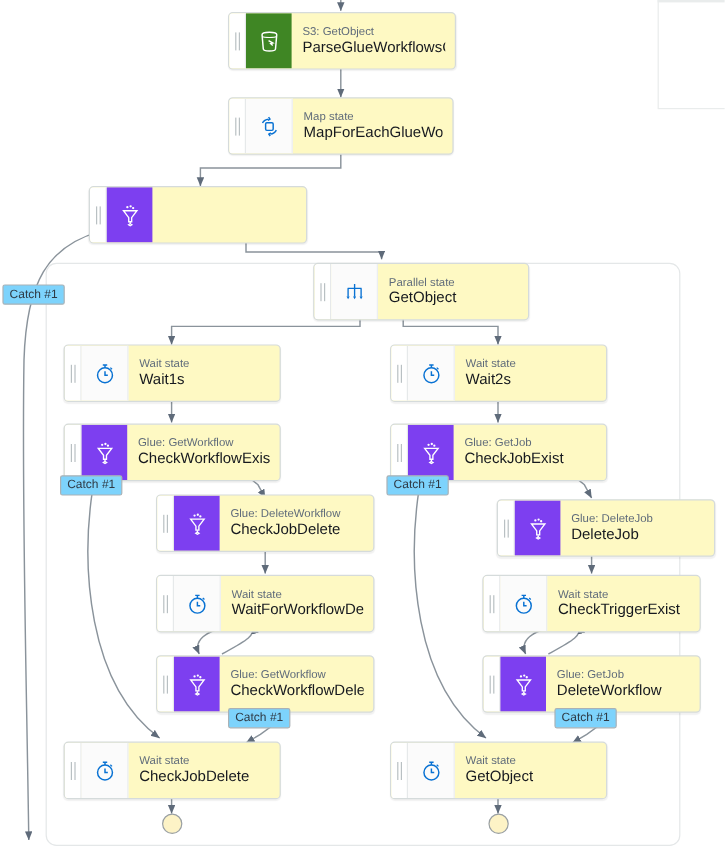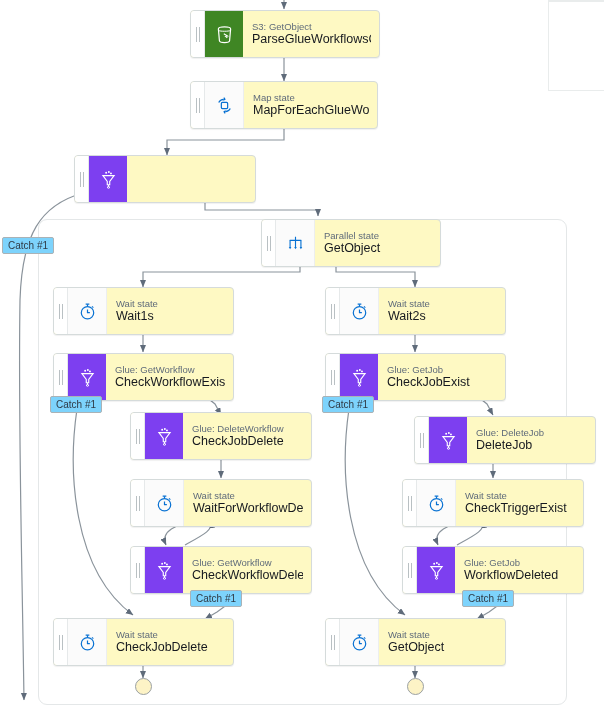--- a/index.html
+++ b/index.html
@@ -419,21 +419,21 @@
         <circle cx="9.3" cy="4.2" r="1.1" fill="#fff" stroke="none"></circle>
         <circle cx="12.4" cy="3.4" r="1.1" fill="#fff" stroke="none"></circle>
         <circle cx="14.8" cy="5.0" r="1.1" fill="#fff" stroke="none"></circle>
         <path d="M5.6 7.6 L18.4 7.6 L13.4 14.2 L13.4 18.0 L10.6 18.0 L10.6 14.2 Z"></path>
         <path d="M12 18.4 L12 20.3"></path>
         <path d="M12 20.0 l1.7 1.0 l-1.7 1.0 l-1.7 -1.0 z" stroke-width="1.1"></path>
       </svg>
     </div>
     <div class="labels">
       <div class="svc">Glue: GetJob</div>
-      <div class="nm">WorkflowDeleted</div>
+      <div class="nm">DeleteWorkflow</div>
     </div>
   </div>
 
   <div class="node" style="left:53px;top:618px;width:181px;">
     <div class="grip">
         <i></i>
       </div>
     <div class="iconbox plain">
       <svg width="21" height="21" viewBox="0 0 24 24" fill="none" stroke="#0972d3" stroke-width="1.4">
         <circle cx="12" cy="13.4" r="7.1"></circle>

